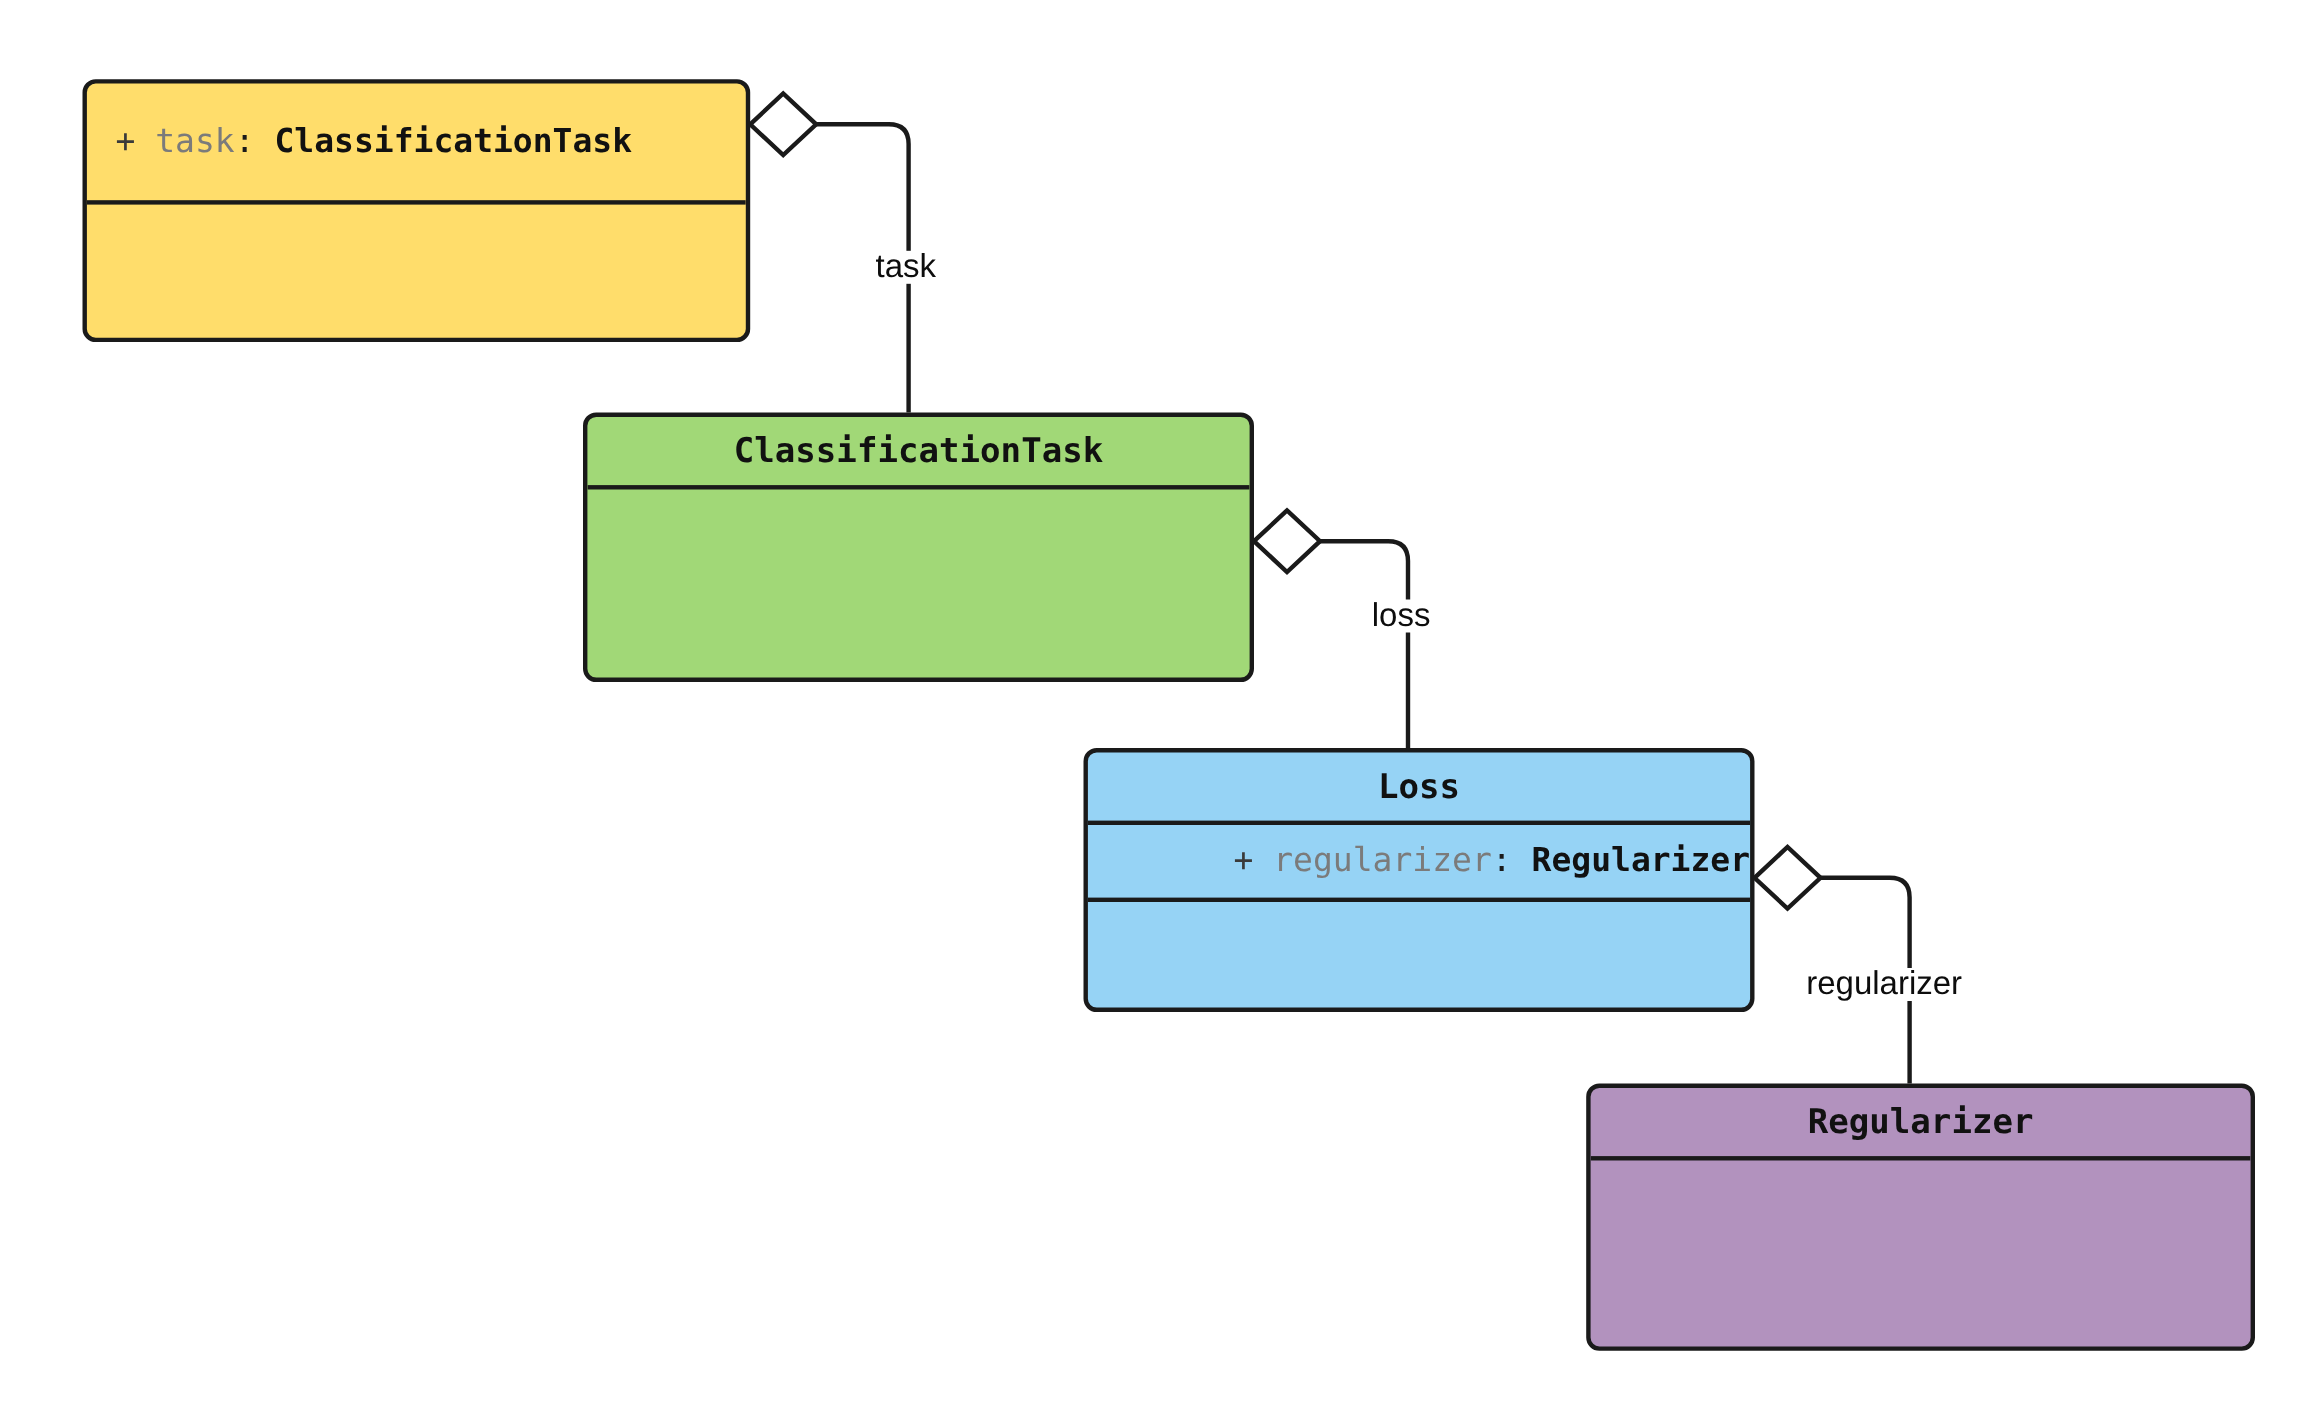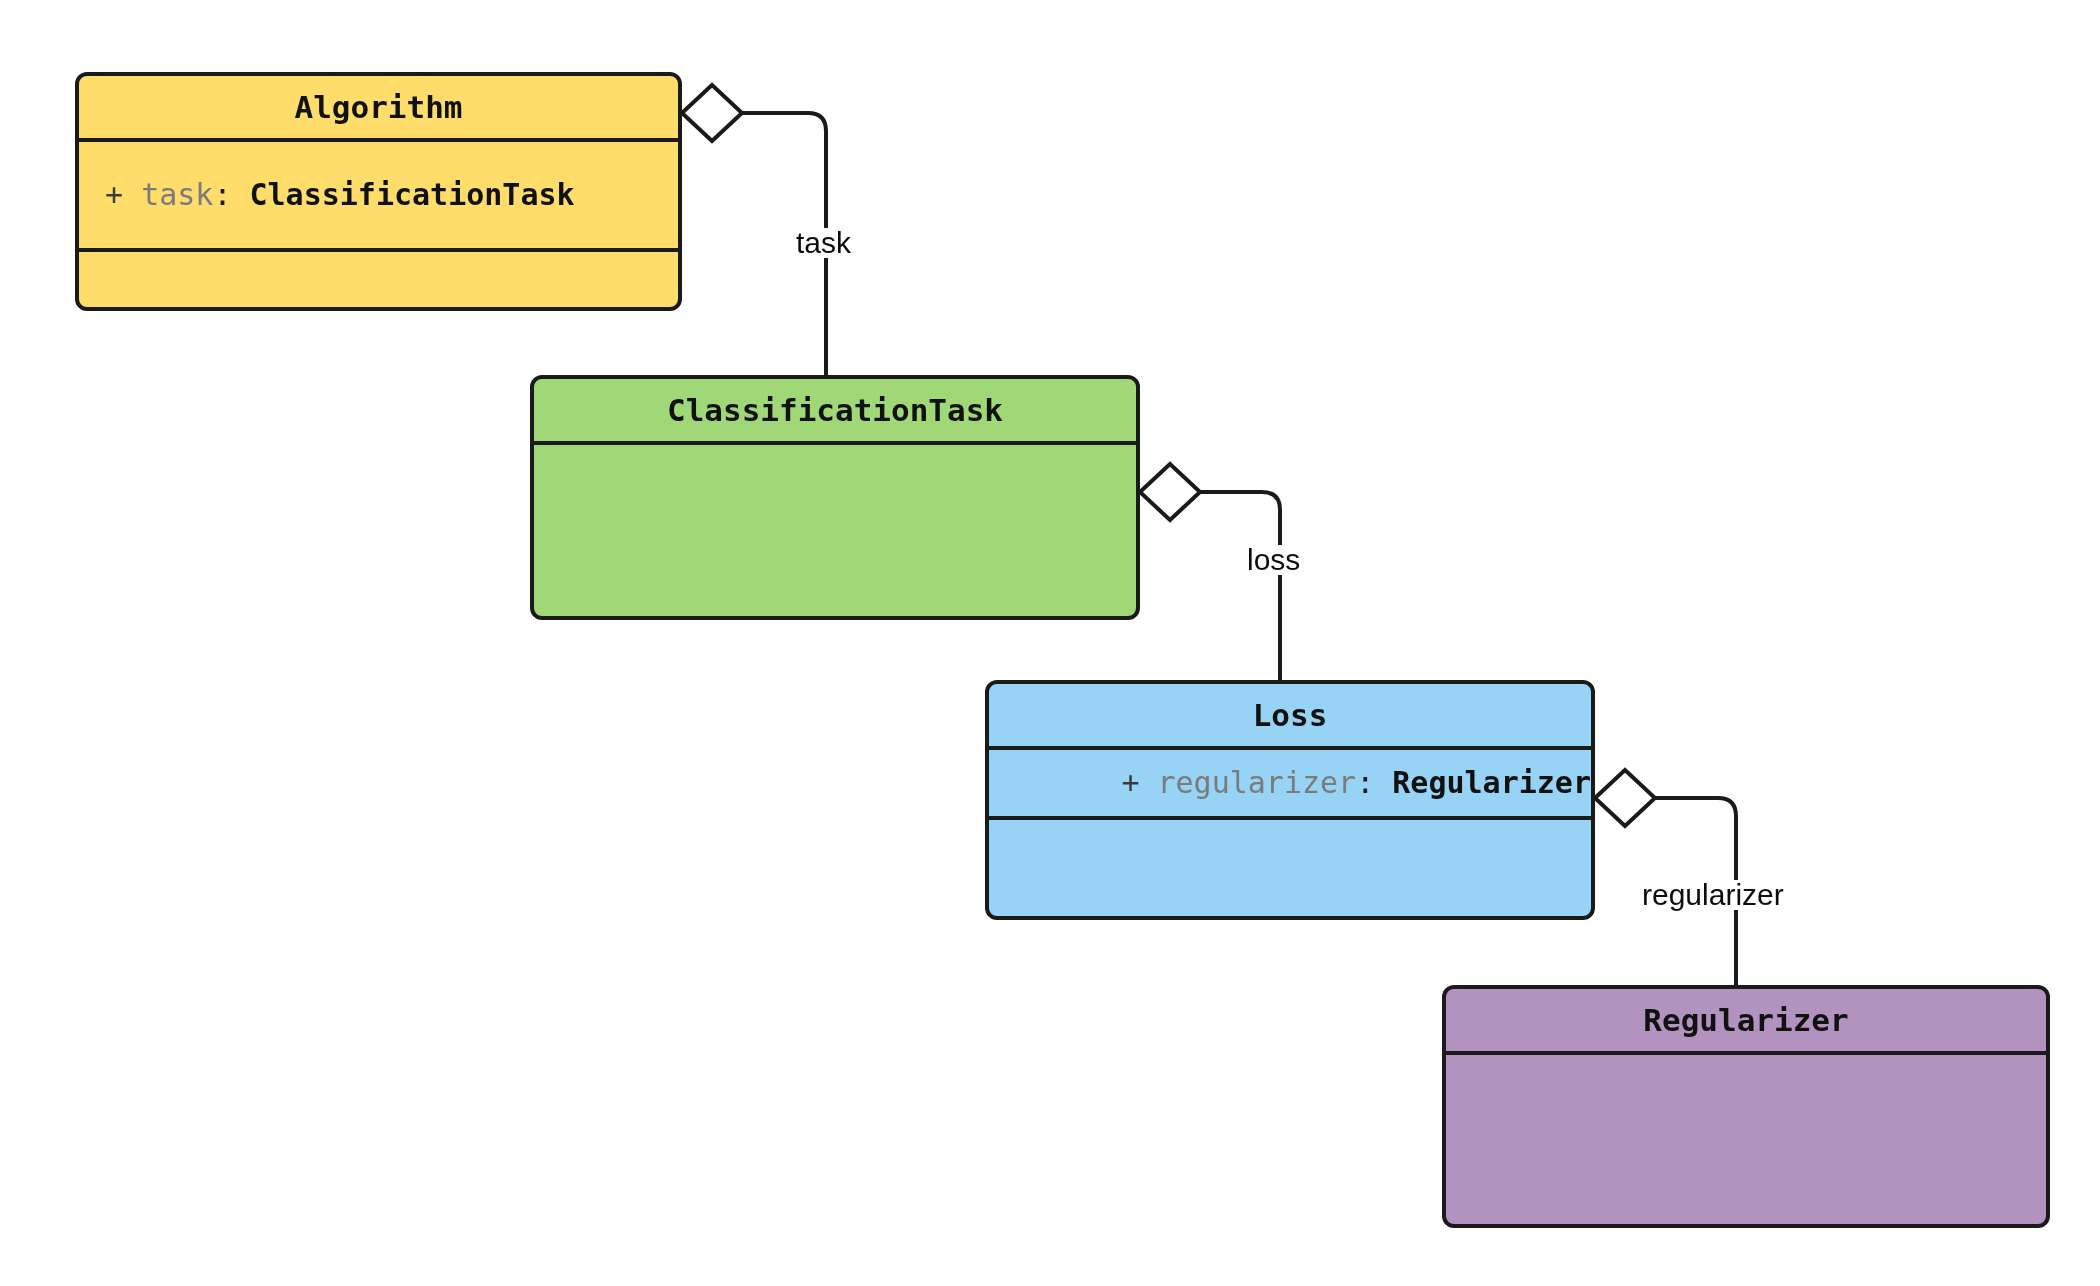--- a/index.html
+++ b/index.html
@@ -109,21 +109,20 @@
     </g>
   </svg>
 
   <div class="edge-label" style="left:794px; top:228px;">task</div>
 
   <div class="edge-label" style="left:1245px; top:545px;">loss</div>
 
   <div class="edge-label" style="left:1640px; top:880px;">regularizer</div>
 
   <div class="uml-class" style="left:75px; top:72px; width:607px; height:239px; background:#FFDD6B;">
-    <div class="uml-title" style="height:66px;">Algorithm</div>
     <div class="uml-attrs" style="height:110px;">
       <div class="uml-attr-row"><span class="vis">+</span> <span class="aname">task</span><span class="colon">:</span> <span class="atype">ClassificationTask</span></div>
     </div>
     <div class="uml-methods"></div>
   </div>
 
   <div class="uml-class" style="left:530px; top:375px; width:610px; height:245px; background:#A1D877;">
     <div class="uml-title" style="height:66px;">ClassificationTask</div>
     <div class="uml-methods"></div>
   </div>

